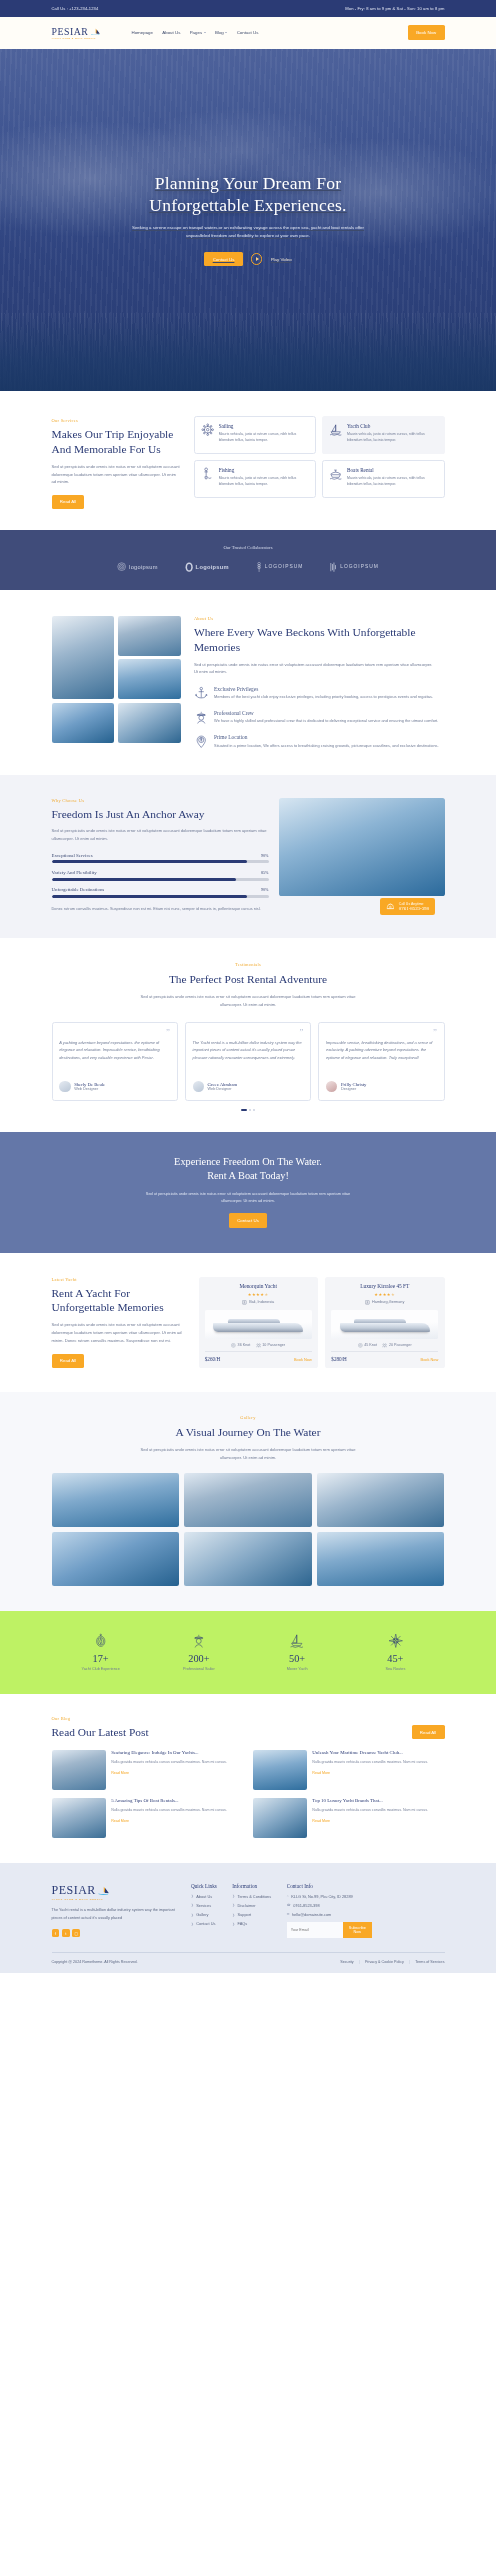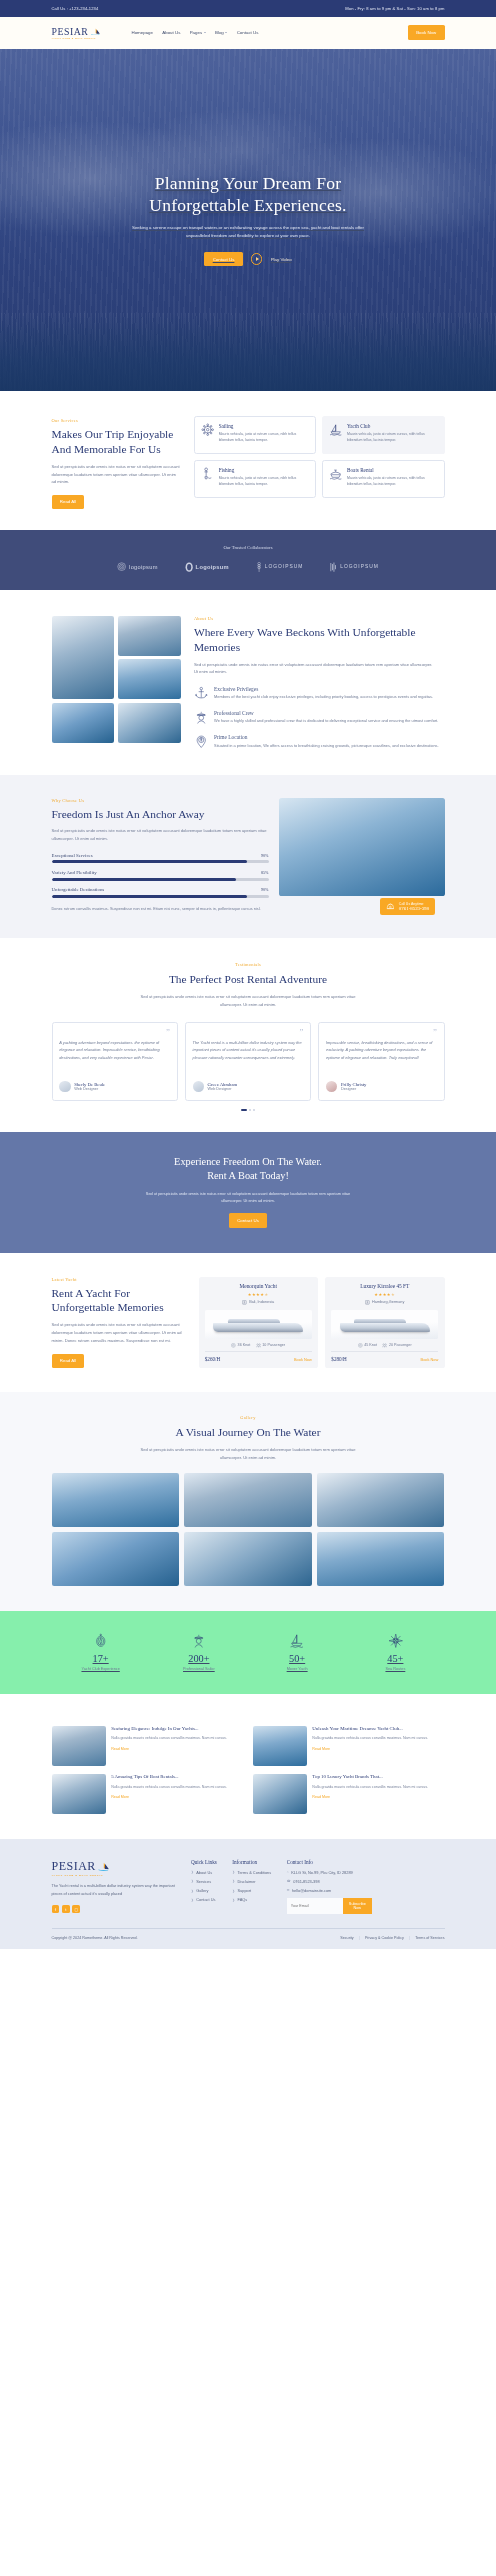--- a/index.html
+++ b/index.html
@@ -194,21 +194,21 @@
   .yprice { font-family:"Liberation Serif",serif; font-size:5.2px; color:#2b3b75; }
   .ybook { font-size:3.9px; color:#f5a623; }
 
   
   .gal { background:#f7f8fb; padding:23px 0 25px; text-align:center; }
   .gal .lead { font-size:4.1px; color:#6f7a94; line-height:1.95; width:217px; margin:6.2px auto 0; }
   .gal .grid { width:393px; margin:11.4px auto 0; display:grid; grid-template-columns:repeat(3,1fr); gap:5.2px; }
   .gal .gi { height:54px; border-radius:2.1px; }
 
   
-  .stats { background:#86efac; padding:20.7px 0 23px;text-decoration:underline; }
+  .stats { background:#bef264; padding:20.7px 0 23px; }
   .stats .inner { width:393px; margin:0 auto; display:grid; grid-template-columns:repeat(4,1fr); text-align:center; }
   .stat .ico { color:#2b3b75; height:17.6px; display:flex; align-items:center; justify-content:center; }
   .stat .num { font-family:"Liberation Serif",serif; font-size:10.3px; color:#2b3b75; margin-top:4.1px; }
   .stat .lbl { font-size:3.8px; color:#6f7a94; margin-top:2.1px; }
 
   
   .blog { background:#fff; padding:22px 0 25px; }
   .blog .head { width:393px; margin:0 auto; display:flex; justify-content:space-between; align-items:flex-end; }
   .blog .grid { width:393px; margin:10.3px auto 0; display:grid; grid-template-columns:1fr 1fr; gap:8.3px 9.3px; }
   .post { display:flex; gap:5.7px; }
@@ -739,20 +739,27 @@
             <path d="M6 6l18 18M24 6L6 24"></path>
           </svg>
       </div>
       <div class="num">45+</div>
       <div class="lbl">Sea Routes</div>
     </div>
   </div>
 </section>
 
 <section class="blog">
+  <div class="head">
+    <div>
+      <div class="eyebrow">Our Blog</div>
+      <h2 class="sec">Read Our Latest Post</h2>
+    </div>
+    <button class="btn-orange">Read All</button>
+  </div>
   <div class="grid">
     <div class="post">
       <div class="pimg ph people"></div>
       <div>
         <h4>Seafaring Elegance: Indulge In Our Yachts...</h4>
         <p>Nulla gravida mauris vehicula cursus convallis maximus. Nam mi cursus.</p>
         <span class="more">Read More</span>
       </div>
     </div>
     <div class="post">

